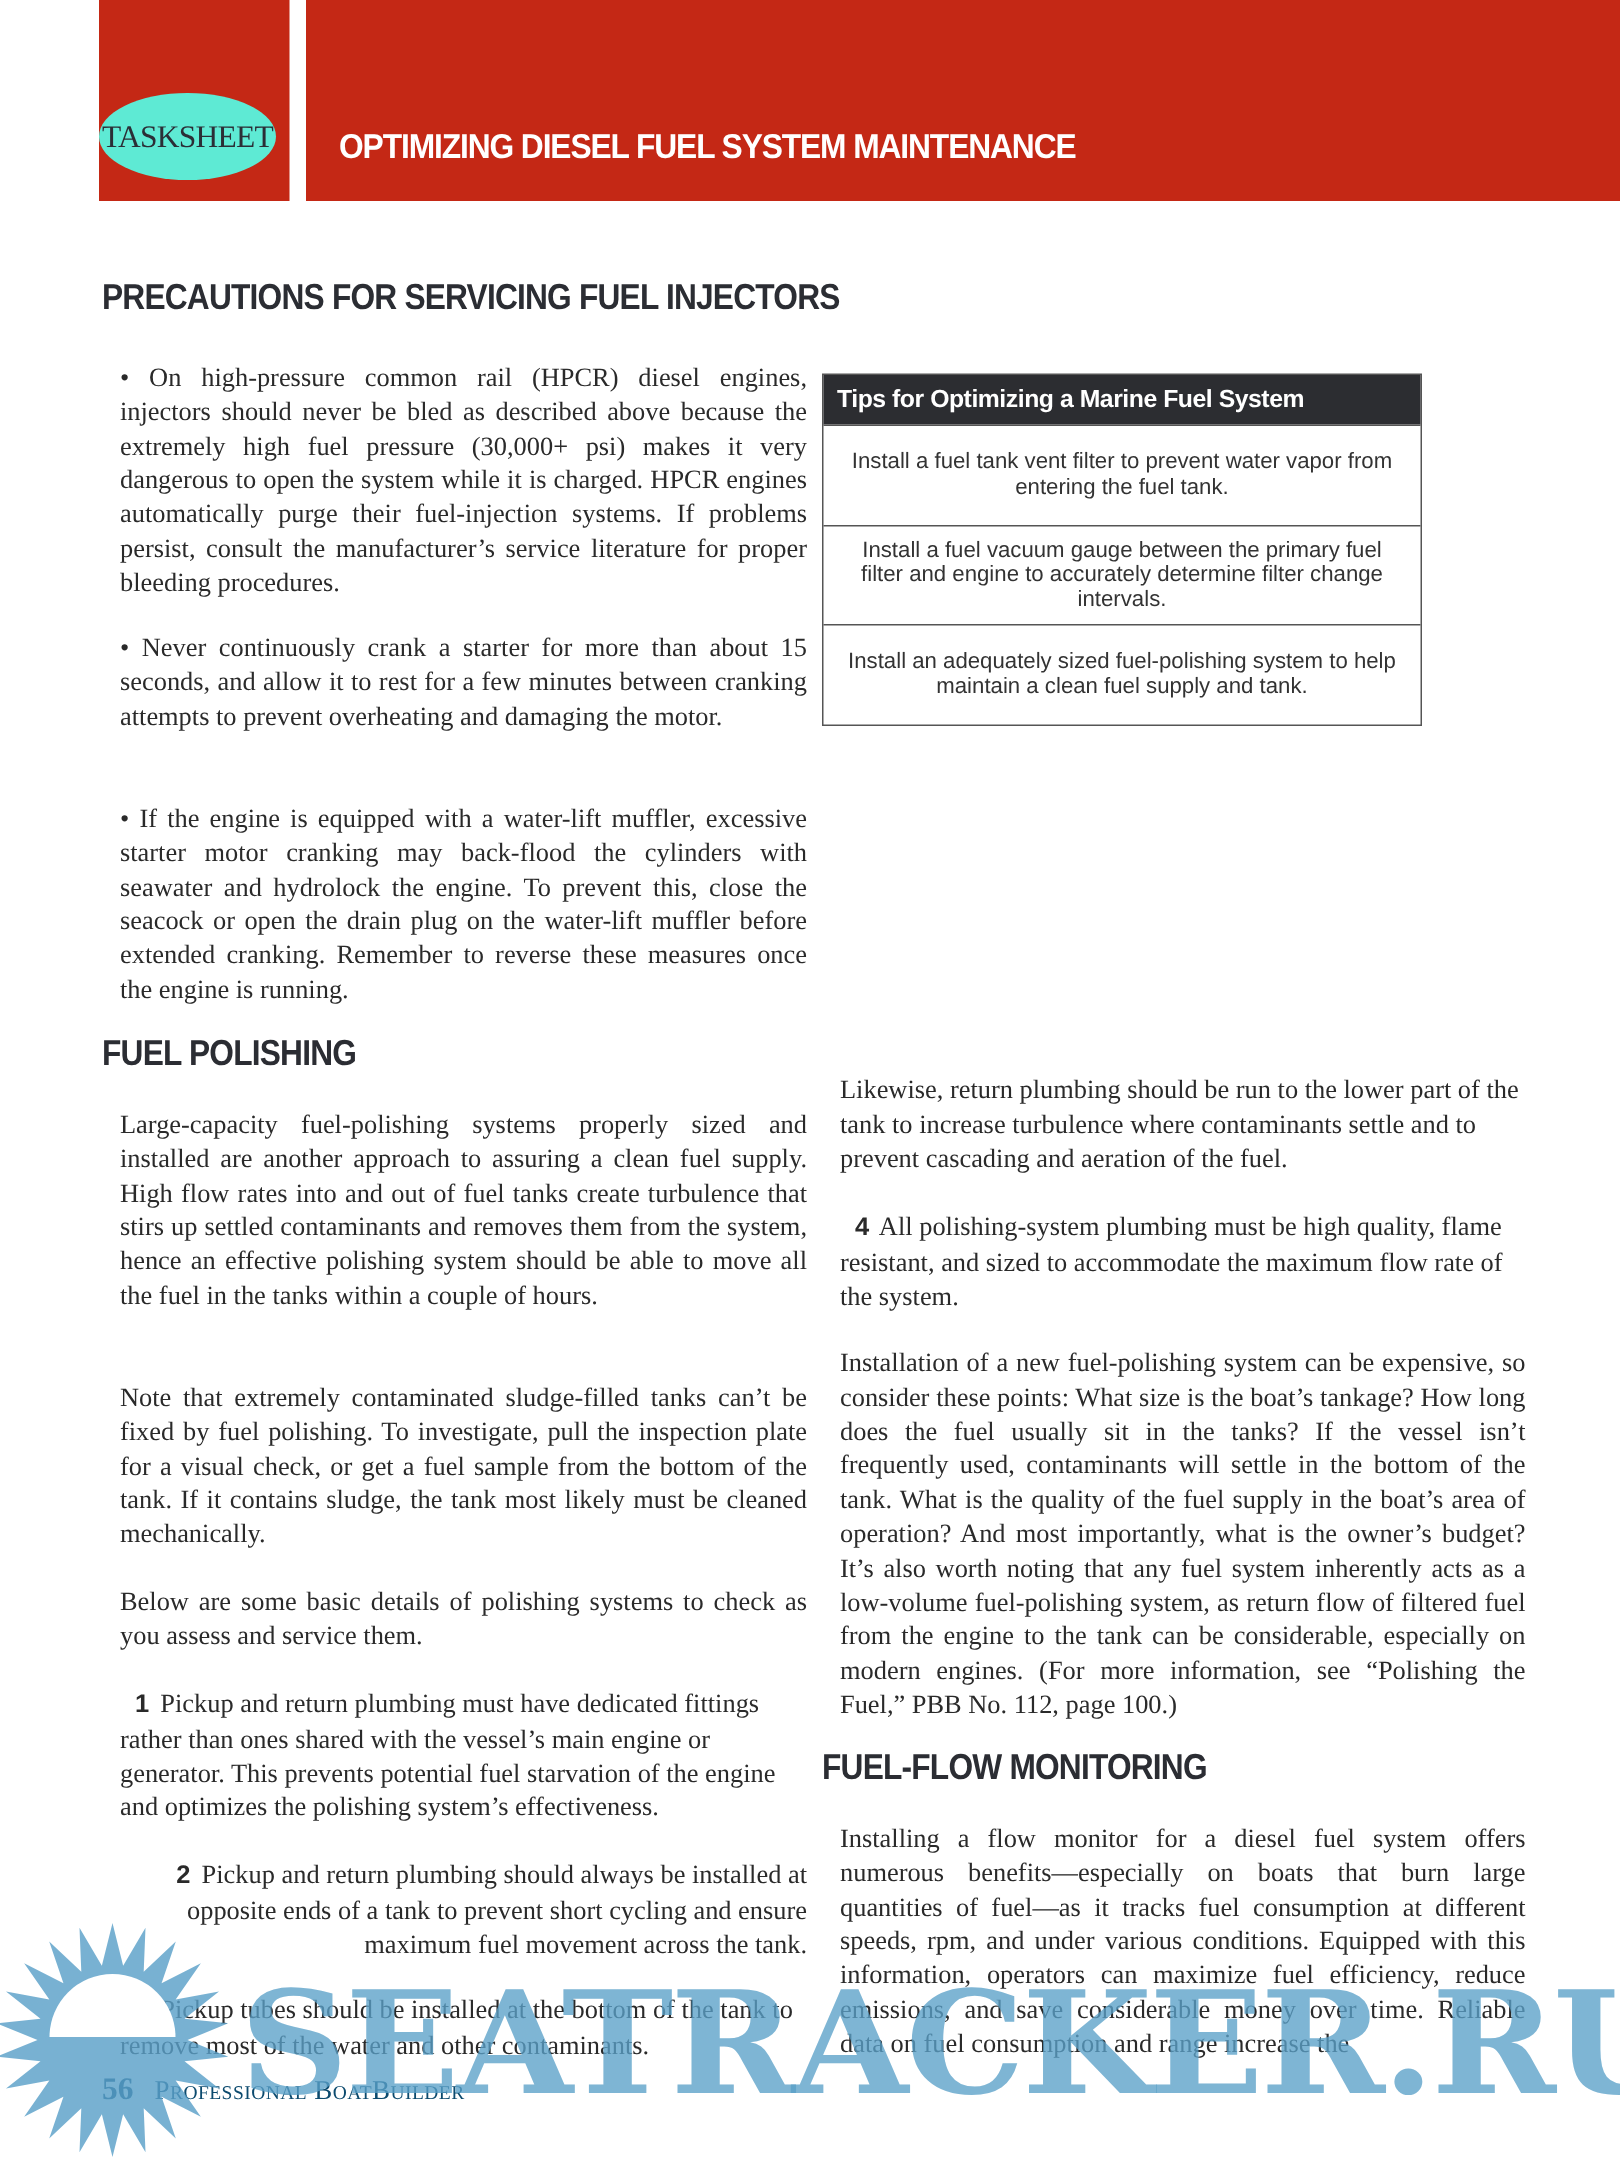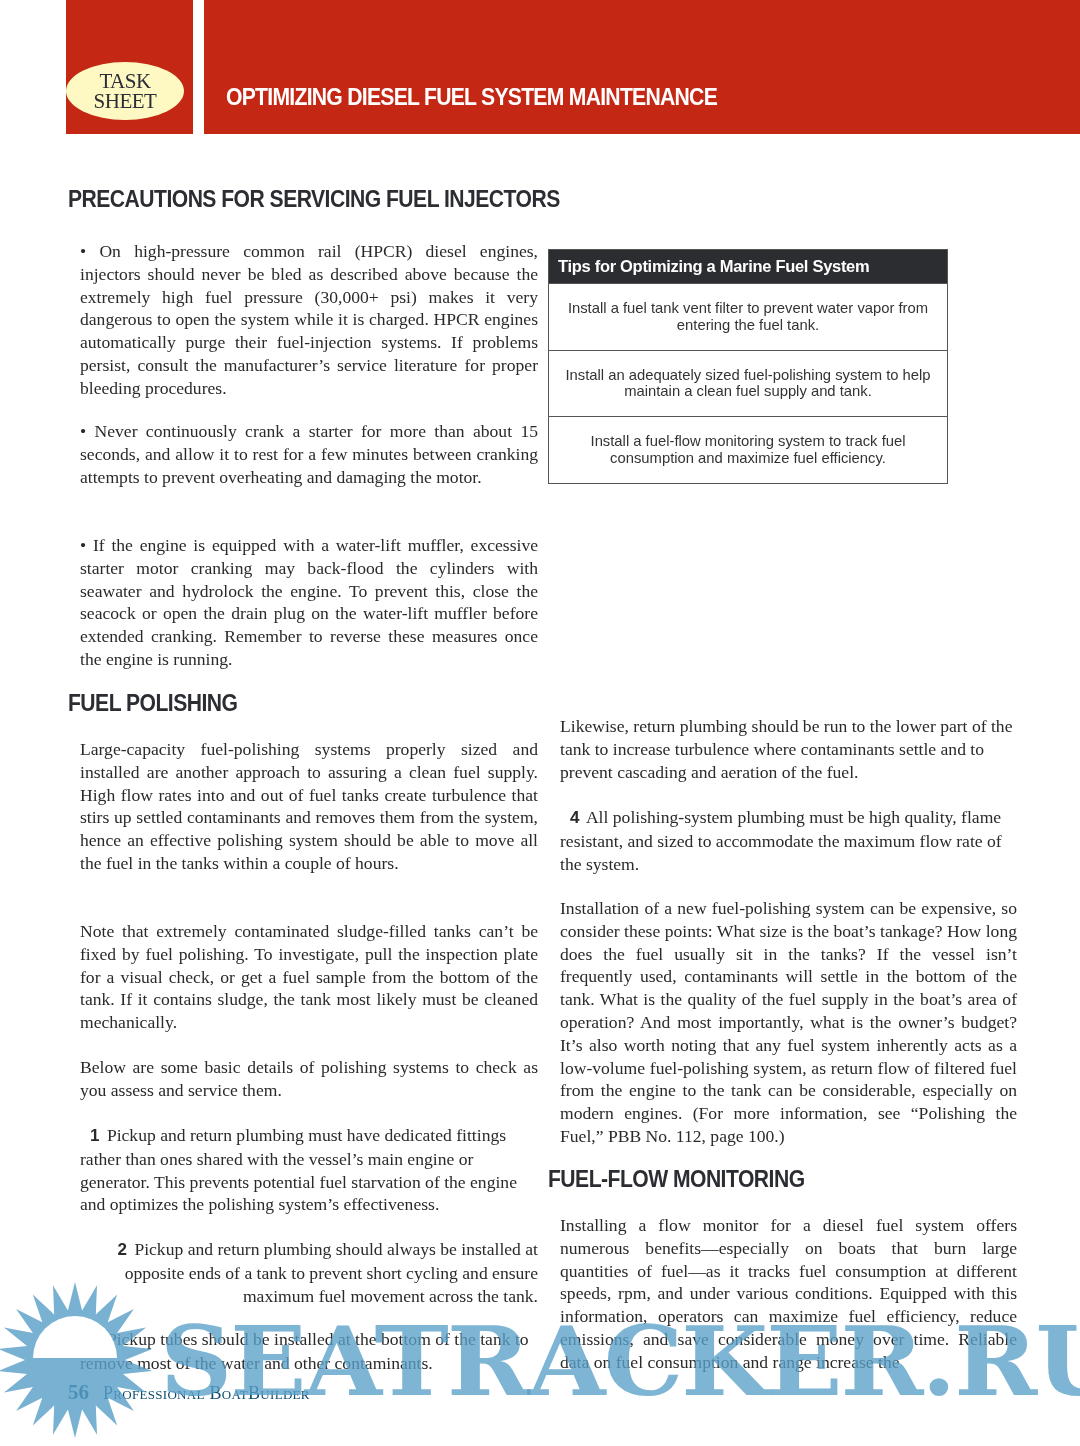--- a/index.html
+++ b/index.html
@@ -12,22 +12,22 @@
   .banner-left {
     position: absolute; left: 66px; top: 0; width: 127px; height: 134px;
     background: #c42815;
   }
   .banner-right {
     position: absolute; left: 204px; top: 0; width: 876px; height: 134px;
     background: #c42815;
   }
   .task-oval {
     position: absolute; left: 66px; top: 62px; width: 118px; height: 58px;
-    background: #fef9c3; border-radius: 50%;
-    display: flex; flex-direction: column; align-items: center; justify-content: center;
+    background: #5eead4; border-radius: 50%;
+    display: flex; flex-direction: row; align-items: center; justify-content: center;
     font-family: "Liberation Serif", serif; color: #2b2e36;
     font-size: 21px; line-height: 20px; letter-spacing: -0.5px;
   }
   .banner-title {
     position: absolute; left: 226px; top: 84px;
     font-family: "Liberation Sans", sans-serif; font-weight: bold;
     font-size: 23px; color: #ffffff; letter-spacing: -0.8px;
     transform: scaleX(0.92); transform-origin: left center;
     white-space: nowrap;
   }
@@ -114,22 +114,22 @@
   <span>Pickup and return plumbing should always be installed at opposite ends of a tank to prevent short cycling and ensure maximum fuel movement across the tank.</span>
 </p>
 <p class="para" style="left:68px; top:1316px; width:458px; text-align:left;">
   <span class="num">3</span>
   <span>Pickup tubes should be installed at the bottom of the tank to remove most of the water and other contaminants.</span>
 </p>
 
 <div class="tips">
   <div class="tips-header">Tips for Optimizing a Marine Fuel System</div>
   <div class="tip-row">Install a fuel tank vent filter to prevent water vapor from entering the fuel tank.</div>
+  <div class="tip-row">Install a fuel vacuum gauge between the primary fuel filter and engine to accurately determine filter change intervals.</div>
   <div class="tip-row">Install an adequately sized fuel-polishing system to help maintain a clean fuel supply and tank.</div>
-  <div class="tip-row">Install a fuel-flow monitoring system to track fuel consumption and maximize fuel efficiency.</div>
 </div>
 
 <p class="para" style="left:548px; top:703px; width:456px; text-align:left;">Likewise, return plumbing should be run to the lower part of the tank to increase turbulence where contaminants settle and to prevent cascading and aeration of the fuel.</p>
 <p class="para" style="left:548px; top:794px; width:456px; text-align:left;">
   <span class="num">4</span>
   <span>All polishing-system plumbing must be high quality, flame resistant, and sized to accommodate the maximum flow rate of the system.</span>
 </p>
 <p class="para" style="left:548px; top:885px; width:457px;">Installation of a new fuel-polishing system can be expensive, so consider these points: What size is the boat’s tankage? How long does the fuel usually sit in the tanks? If the vessel isn’t frequently used, contaminants will settle in the bottom of the tank. What is the quality of the fuel supply in the boat’s area of operation? And most importantly, what is the owner’s budget? It’s also worth noting that any fuel system inherently acts as a low-volume fuel-polishing system, as return flow of filtered fuel from the engine to the tank can be considerable, especially on modern engines. (For more information, see “Polishing the Fuel,” PBB No. 112, page 100.)</p>
 
 <h2 class="section" style="left:548px; top:1165px;">FUEL-FLOW MONITORING</h2>

